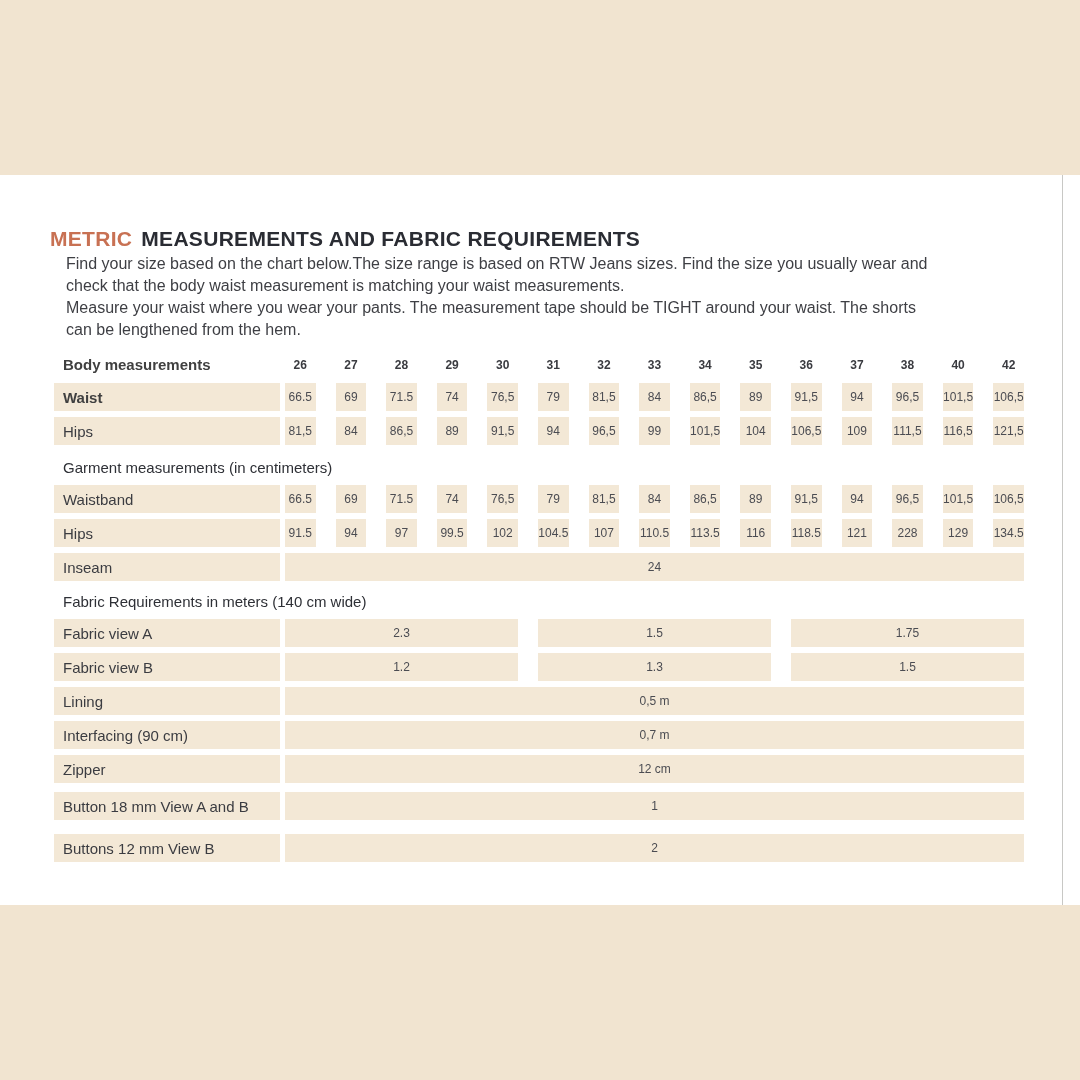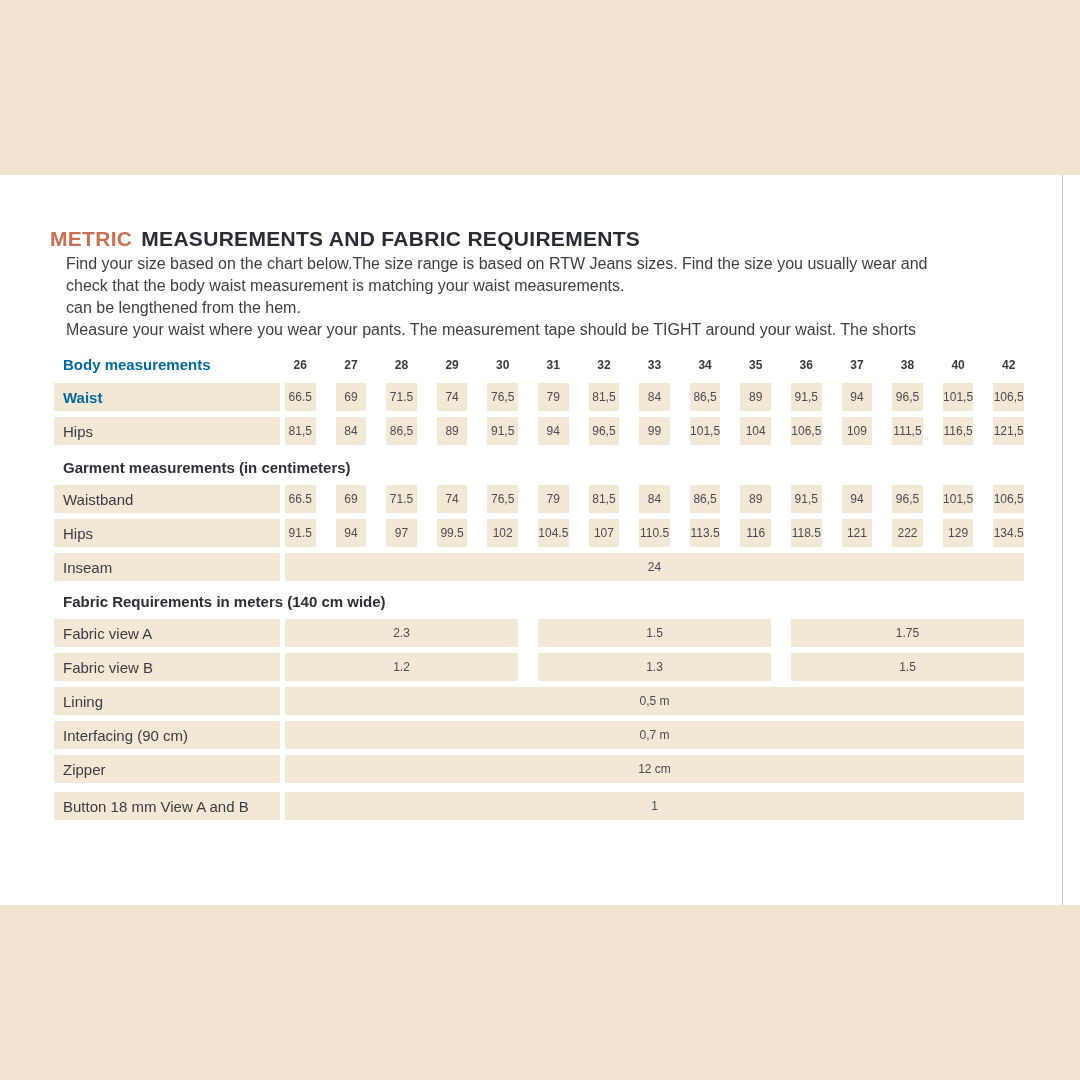--- a/index.html
+++ b/index.html
@@ -34,51 +34,51 @@
     display:grid; grid-template-columns:226px 1fr; column-gap:5px;
     height:28px; margin-bottom:6px;
   }
   .trow.hdr { height:25px; }
   .cell {
     background:#f3e8d6; display:flex; align-items:center;
   }
   .tlabel {
     padding-left:9px; font-size:15px; color:#3b3c41;
   }
-  .tlabel.bold { font-weight:700; color:#0369a1; }
+  .tlabel.bold { font-weight:700; color:#404040; }
   .tcells { display:grid; column-gap:20px; }
   .cols15 { grid-template-columns:repeat(15,1fr); }
   .cols3  { grid-template-columns:repeat(3,1fr); }
   .cols1  { grid-template-columns:1fr; }
   .tcells .cell { justify-content:center; font-size:12px; color:#4b4c52; }
   .plain-row .cell { background:transparent; }
   .plain-row .tcells .cell { font-weight:700; color:#3a3b40; }
   .section-row {
     height:28px; display:flex; align-items:center; padding-left:9px;
-    font-size:15px; font-weight:700; color:#2e3036;
+    font-size:15px; font-weight:400; color:#2e3036;
   }
   .mb4 { margin-bottom:4px; }
   .mb8 { margin-bottom:8px; } .mb9 { margin-bottom:9px; } .mb10 { margin-bottom:14px;text-align:right; }
 </style>
 </head>
 <body>
 
 <div class="canvas">
   <div class="page"></div>
   <div class="edge-line"></div>
 
   <div class="title">
     <span class="title-accent">METRIC</span><span class="title-rest">MEASUREMENTS AND FABRIC REQUIREMENTS</span>
   </div>
 
   <div class="intro">
     <div class="line">Find your size based on the chart below.The size range is based on RTW Jeans sizes. Find the size you usually wear and</div>
     <div class="line">check that the body waist measurement is matching your waist measurements.</div>
+    <div class="line">Measure your waist where you wear your pants. The measurement tape should be TIGHT around your waist. The shorts</div>
     <div class="line">can be lengthened from the hem.</div>
-    <div class="line">Measure your waist where you wear your pants. The measurement tape should be TIGHT around your waist. The shorts</div>
   </div>
 
   <div class="table">
 
     <div class="trow hdr plain-row">
       <div class="cell tlabel bold">Body measurements</div>
       <div class="tcells cols15">
           <div class="cell">26</div>
           <div class="cell">27</div>
           <div class="cell">28</div>
@@ -170,21 +170,21 @@
           <div class="cell">97</div>
           <div class="cell">99.5</div>
           <div class="cell">102</div>
           <div class="cell">104.5</div>
           <div class="cell">107</div>
           <div class="cell">110.5</div>
           <div class="cell">113.5</div>
           <div class="cell">116</div>
           <div class="cell">118.5</div>
           <div class="cell">121</div>
-          <div class="cell">222</div>
+          <div class="cell">228</div>
           <div class="cell">129</div>
           <div class="cell">134.5</div>
         </div>
     </div>
 
     <div class="trow">
       <div class="cell tlabel">Inseam</div>
       <div class="tcells cols1">
         <div class="cell">24</div>
       </div>
@@ -231,15 +231,21 @@
       </div>
     </div>
 
     <div class="trow mb10">
       <div class="cell tlabel">Button 18 mm View A and B</div>
       <div class="tcells cols1">
         <div class="cell">1</div>
       </div>
     </div>
 
+    <div class="trow">
+      <div class="cell tlabel">Buttons 12 mm View B</div>
+      <div class="tcells cols1">
+        <div class="cell">2</div>
+      </div>
+    </div>
 
   </div>
 </div>
 
 </body></html>

